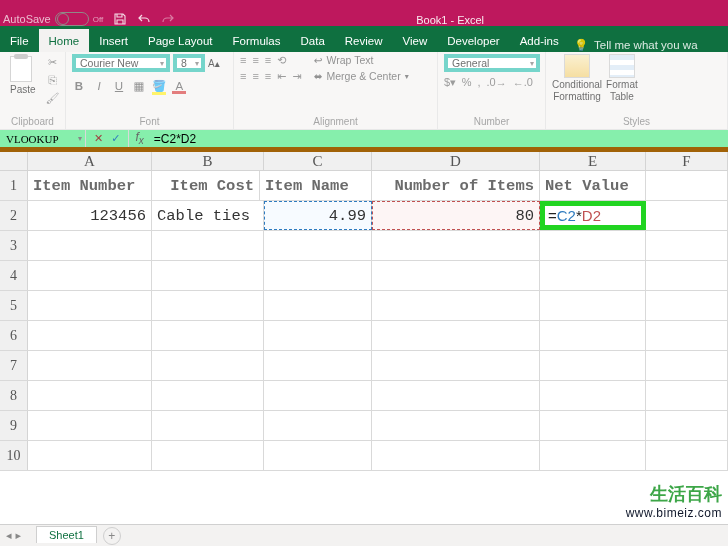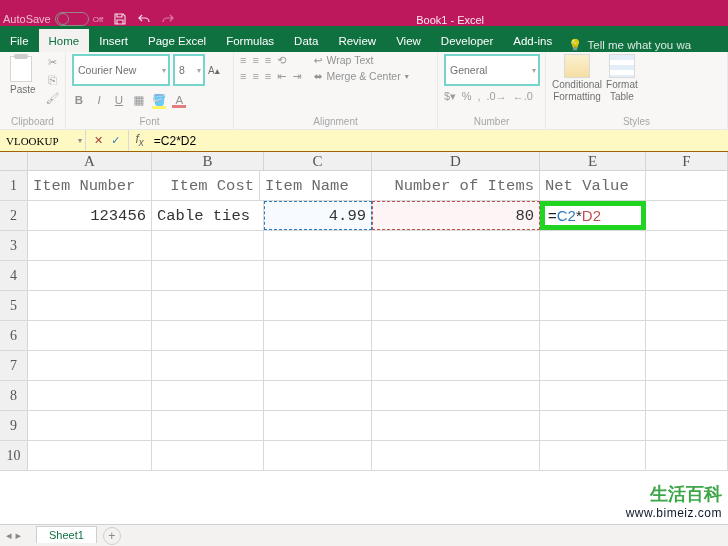--- a/index.html
+++ b/index.html
@@ -17,49 +17,49 @@
 .ribbon{height:78px;background:#f3f2f1;border-bottom:1px solid #d9d9d9;display:flex;opacity:.58}
 .rgroup{border-right:1px solid #dadada;display:flex;flex-direction:column;justify-content:space-between;padding:2px 6px 0}
 .rgroup .rlabel{font-size:10px;text-align:center;color:#666;padding:2px 0;border-top:0}
 .rgroup .rbody{display:flex;align-items:flex-start;gap:4px;flex:1}
 .big-btn{display:flex;flex-direction:column;font-size:10px;gap:2px;padding:2px 4px}
 .paste-icon{width:22px;height:26px;background:#fff;border:1px solid #b8b8b8;position:relative}
 .paste-icon::before{content:"";position:absolute;width:14px;height:5px;background:#aaa;border-radius:2px;top:-3px;left:3px}
 .mini-btns{display:flex;flex-direction:column;gap:2px;font-size:11px;color:#555}
 .mini-btns span{width:18px;height:16px;display:flex;align-items:center;justify-content:center}
 .font-row{display:flex;align-items:center;gap:3px}
-.combo{border:2px solid #14b8a6;background:#fff;font-size:10.5px;padding:1px 14px 1px 4px;position:relative;height:32px;display:flex;align-items:center}
+.combo{border:4px solid #14b8a6;background:#fff;font-size:10.5px;padding:1px 14px 1px 4px;position:relative;height:18px;display:flex;align-items:center}
 .combo::after{content:"▾";position:absolute;right:2px;font-size:8px;color:#666}
 .icon-row{display:flex;align-items:center;gap:6px;margin-top:4px;font-size:11.5px;color:#444}
 .icon-row span,.icon-row b,.icon-row i,.icon-row u{display:inline-flex;align-items:center;justify-content:center;min-width:14px}
 .align-grid{display:flex;flex-direction:column;gap:3px}
 .align-grid .arow{display:flex;gap:6px;font-size:11px;color:#555}
 .wrap-merge{display:flex;flex-direction:column;gap:4px;font-size:10.5px;color:#444;margin-left:8px}
 .wrap-merge .wm{display:flex;align-items:center;gap:4px}
 .num-body{display:flex;flex-direction:column;gap:4px}
 .num-row2{display:flex;gap:6px;font-size:11px;color:#555}
 .styles-body{display:flex;gap:6px}
 .style-btn{display:flex;flex-direction:column;align-items:center;font-size:10px;gap:1px}
 .cf-icon{width:26px;height:24px;border:1px solid #c0c0c0;background:linear-gradient(#f8e6b0,#f0c860)}
 .tbl-icon{width:26px;height:24px;border:1px solid #c0c0c0;background:repeating-linear-gradient(#cfe2f3,#cfe2f3 5px,#fff 5px,#fff 10px)}
-.fx-bar{height:22px;border-bottom:1px solid #a16207;display:flex;align-items:center;font-size:11px;background:#fef9c3}
+.fx-bar{height:22px;border-bottom:5px solid #a16207;display:flex;align-items:center;font-size:11px;background:#86efac}
 .namebox{width:86px;border-right:1px solid #d9d9d9;padding:0 14px 0 6px;position:relative;height:100%;display:flex;align-items:center;font-family:"Segoe UI"}
 .namebox::after{content:"▾";position:absolute;right:3px;font-size:8px;color:#888}
 .fx-tools{display:flex;align-items:center;gap:8px;padding:0 8px;color:#555;border-right:1px solid #d9d9d9;height:100%}
 .fx-label{font-style:italic;font-size:12px;color:#666;padding:0 6px}
 .fx-input{flex:1;padding:0 4px;height:100%;display:flex;align-items:center;font-size:12px}
 .sheet{position:relative;background:#fff}
 .col-hdrs{display:flex;height:19px;border-bottom:1px solid #d4d4d4}
 .corner{width:28px;border-right:1px solid #d4d4d4;background:#f0f0f0}
 .ch{background:#f0f0f0;border-right:1px solid #d4d4d4;font-size:15px;color:#555;display:flex;align-items:center;justify-content:center;font-family:"Times New Roman",serif}
 .rows{}
 .row{display:flex;height:30px;border-bottom:1px solid #d9d9d9}
 .rh{width:28px;background:#f0f0f0;border-right:1px solid #d4d4d4;font-size:14px;color:#555;display:flex;align-items:center;justify-content:center;font-family:"Times New Roman",serif}
 .cell{border-right:1px solid #d9d9d9;font-family:"Courier New",monospace;font-size:15.5px;display:flex;align-items:center;padding:0 5px;color:#333}
-.hdr-cell{font-weight:normal;color:#6b6b6b}
+.hdr-cell{font-weight:bold;color:#6b6b6b}
 .wA{width:124px}.wB{width:112px}.wC{width:108px}.wD{width:168px}.wE{width:106px}.wF{width:82px}
 .cell.r{justify-content:flex-end}
 .cell.c2-sel{outline:1px dashed #2e7bbf;outline-offset:-1px;background:#f7fbff}
 .cell.d2-sel{outline:1px dashed #c05050;outline-offset:-1px;background:#fdf5f5}
 .cell.e2-edit{border:5px solid #21d421;padding:0;background:#fff}
 .e2-inner{width:100%;height:100%;display:flex;align-items:center;padding:0 3px;font-family:"Courier New",monospace;font-size:15px}
 .e2-inner .eq{color:#222}.e2-inner .ref1{color:#2e7bbf}.e2-inner .op{color:#222}.e2-inner .ref2{color:#c05050}
 .sheet-tabs{position:absolute;bottom:0;left:0;right:0;height:22px;border-top:1px solid #d0d0d0;background:#f3f2f1;display:flex;align-items:center;font-size:11px;padding-left:36px}
 .sheet-tabs .nav{display:flex;gap:4px;color:#888;position:absolute;left:6px}
 .stab{background:#fff;border:1px solid #cfcfcf;border-bottom:none;padding:2px 12px;color:#0f7040;position:relative;top:-1px}
@@ -95,21 +95,21 @@
         </svg>
       </span>
   </div>
   <div class="doc-title">Book1 - Excel</div>
 </div>
 
 <div class="navtabs">
   <div class="tab">File</div>
   <div class="tab active">Home</div>
   <div class="tab">Insert</div>
-  <div class="tab">Page Excel</div>
+  <div class="tab">Page Layout</div>
   <div class="tab">Formulas</div>
   <div class="tab">Data</div>
   <div class="tab">Review</div>
   <div class="tab">View</div>
   <div class="tab">Developer</div>
   <div class="tab">Add-ins</div>
   <div class="tellme">
     <span>💡</span>
     <span>Tell me what you wa</span>
   </div>

